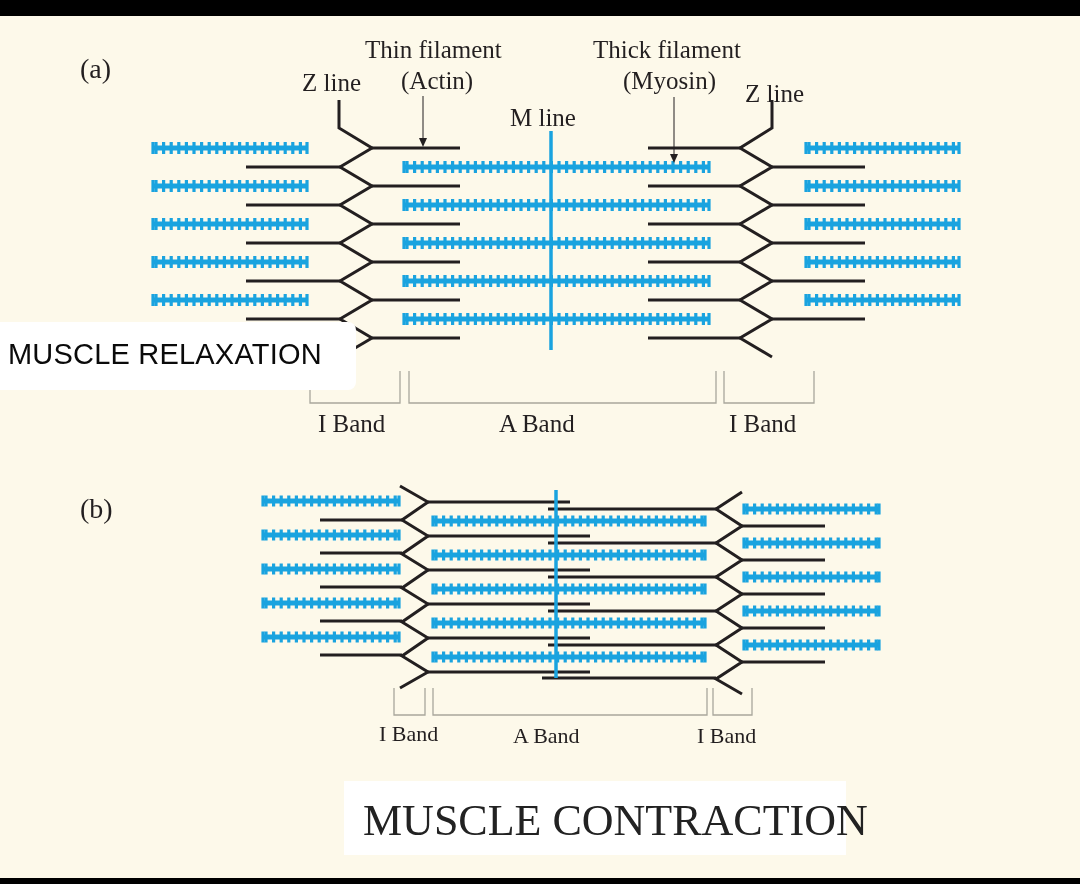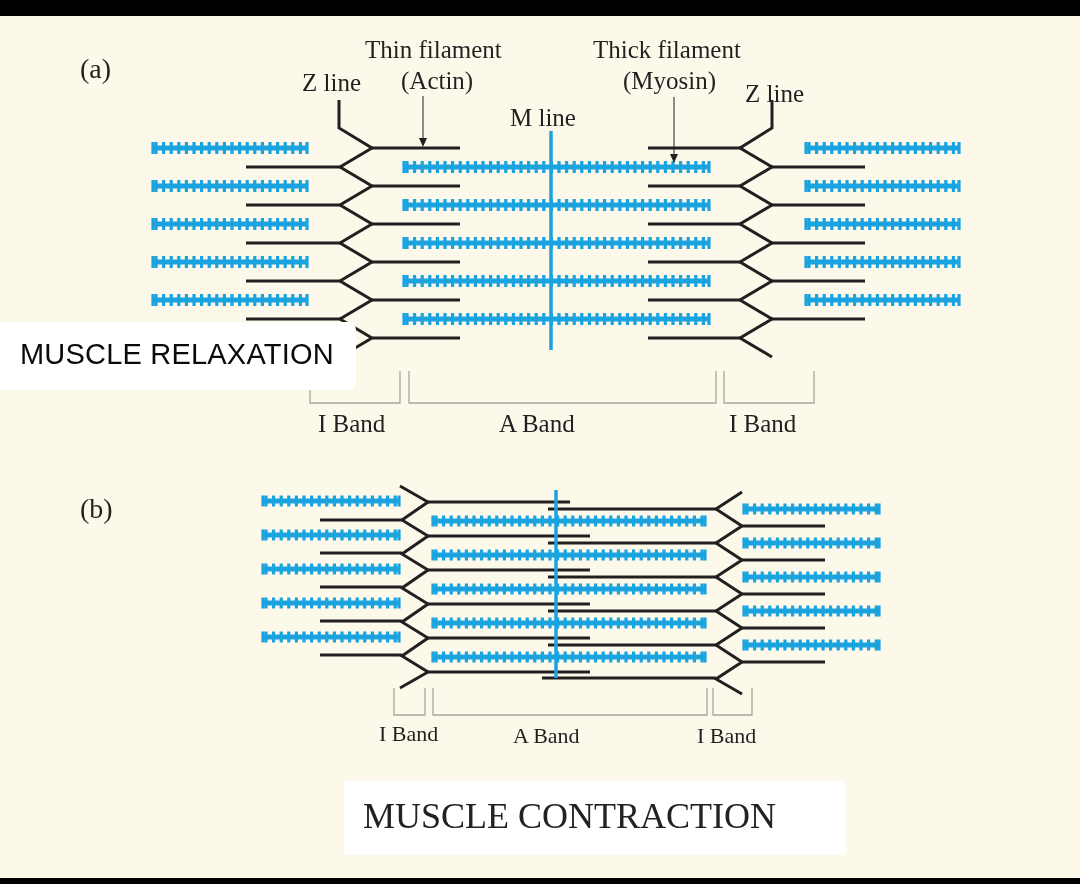--- a/index.html
+++ b/index.html
@@ -2,23 +2,23 @@
 <html><head>
 <meta charset="utf-8">
 <style>
   html, body { margin:0; padding:0; }
   body { width:1080px; height:884px; background:#000; position:relative; overflow:hidden; }
   #canvas { position:absolute; left:0; top:16px; width:1080px; height:862px; background:#fdf9ea; }
   svg { position:absolute; left:0; top:0; }
   .serif { font-family:"Liberation Serif","DejaVu Serif",serif; fill:#231f20; }
   .label-box { position:absolute; background:#ffffff; }
   #relax-box { left:0; top:322px; width:356px; height:68px; border-radius:0 8px 8px 0; }
-  #relax-text { position:absolute; left:20px; top:338px; font-family:"Liberation Sans","DejaVu Sans",sans-serif; font-size:29px; color:#0a0a0a; letter-spacing:0.2px; }
+  #relax-text { position:absolute; left:8px; top:338px; font-family:"Liberation Sans","DejaVu Sans",sans-serif; font-size:29px; color:#0a0a0a; letter-spacing:0.2px; }
   #contr-box { left:344px; top:781px; width:502px; height:74px; }
-  #contr-text { position:absolute; left:363px; top:795px; font-family:"Liberation Serif","DejaVu Serif",serif; font-size:36px; color:#222; }
+  #contr-text { position:absolute; left:363px; top:795px; font-family:"Liberation Serif","DejaVu Serif",serif; font-size:44px; color:#222; }
 </style>
 </head>
 <body>
 
 <div id="canvas"></div>
 
 <svg id="svg" width="1080" height="884" viewBox="0 0 1080 884">
   <g id="g-a">
       <g>
         <line x1="152" y1="148" x2="308" y2="148" stroke="#1aa3df" stroke-width="5"></line>

